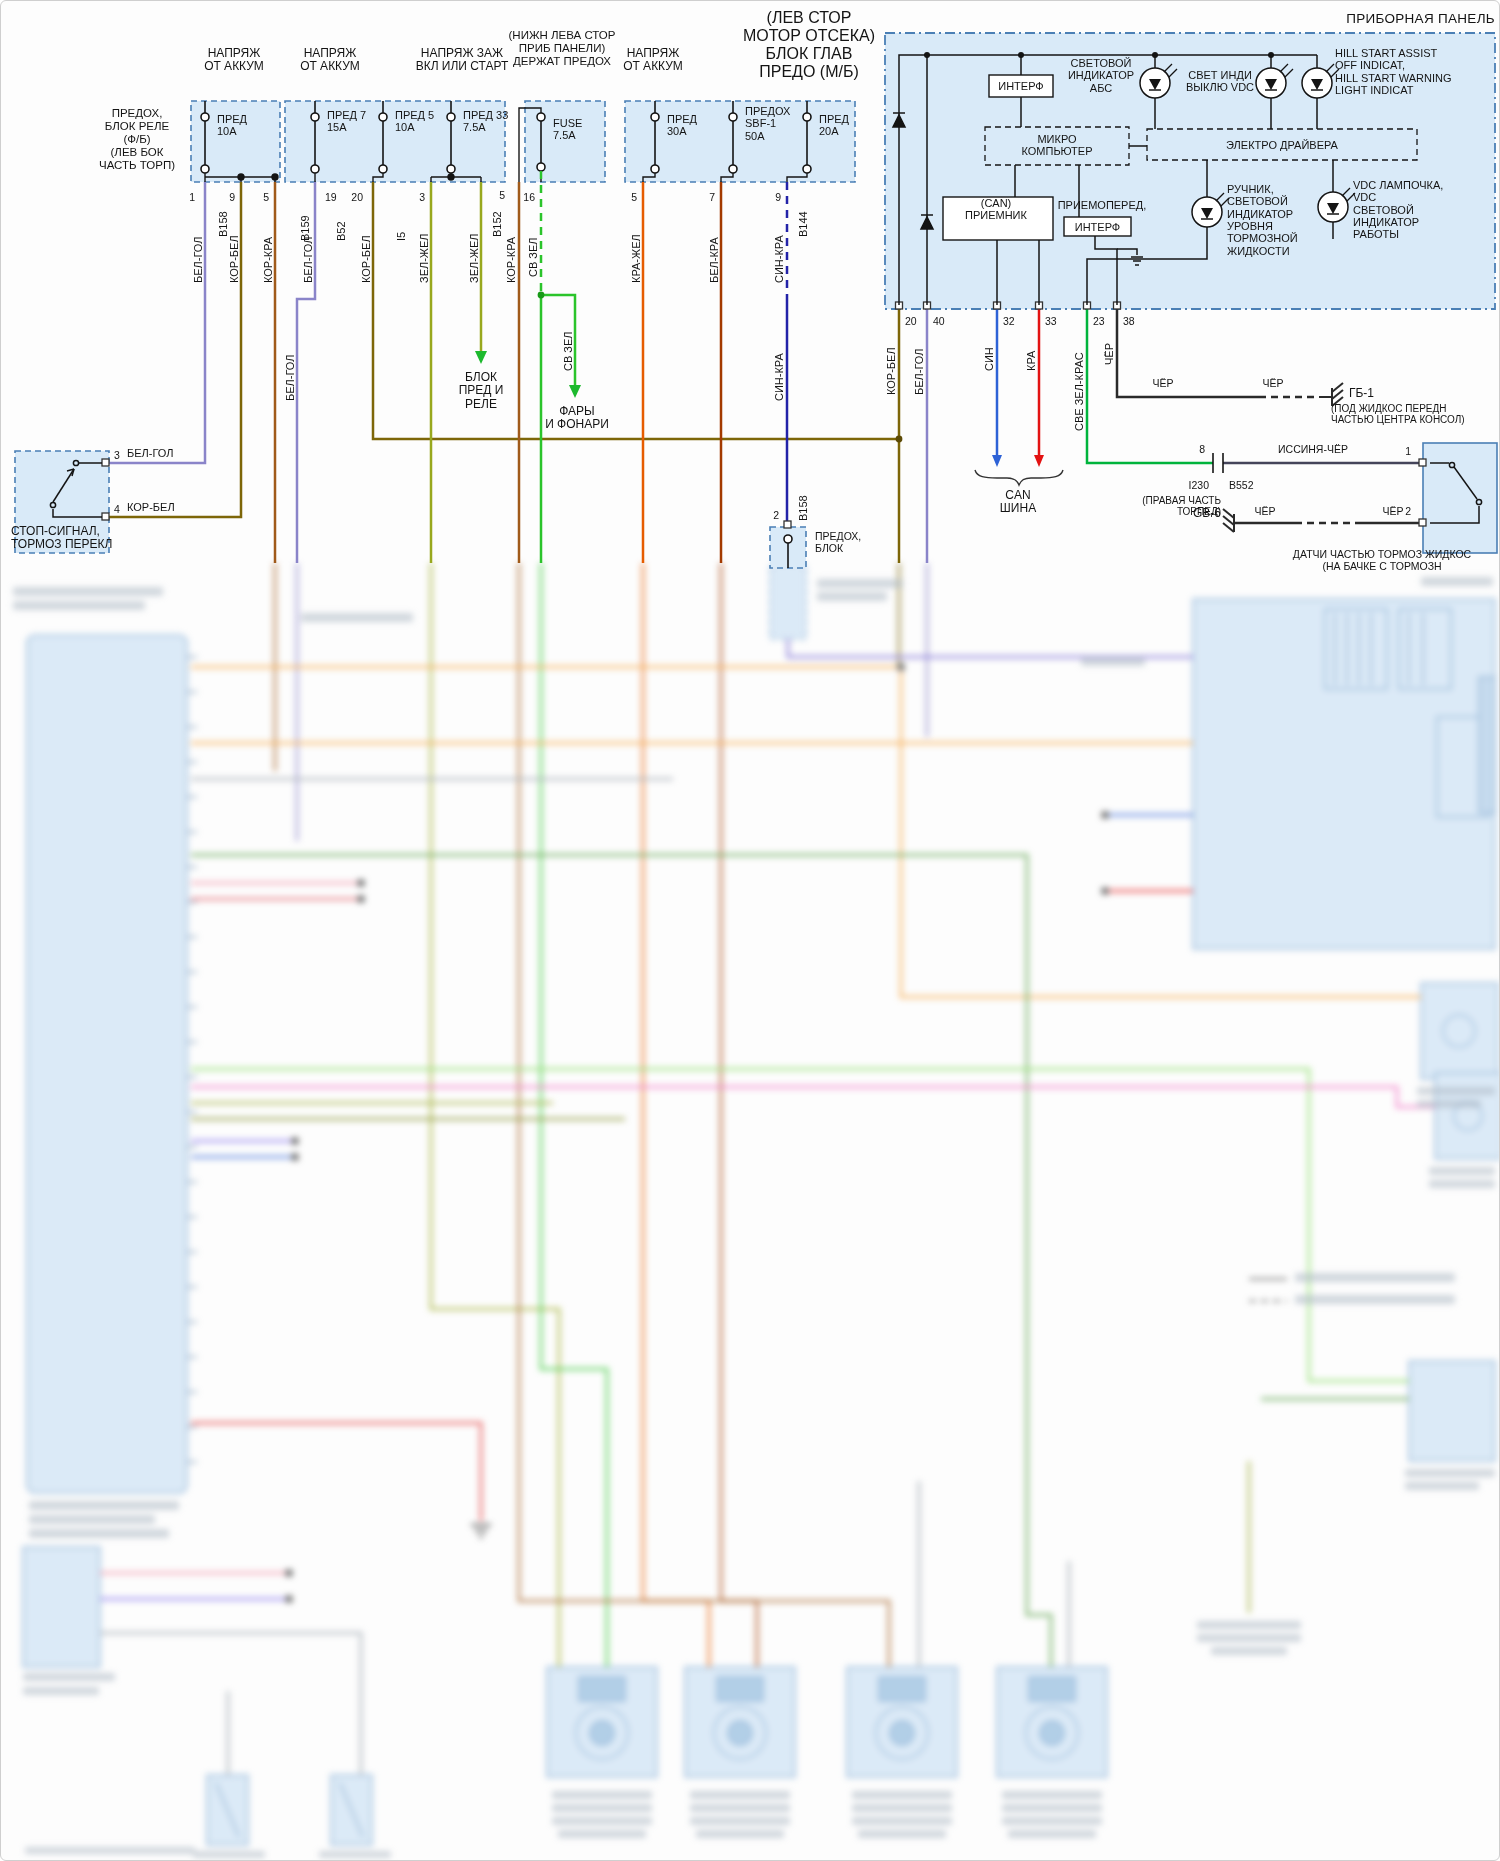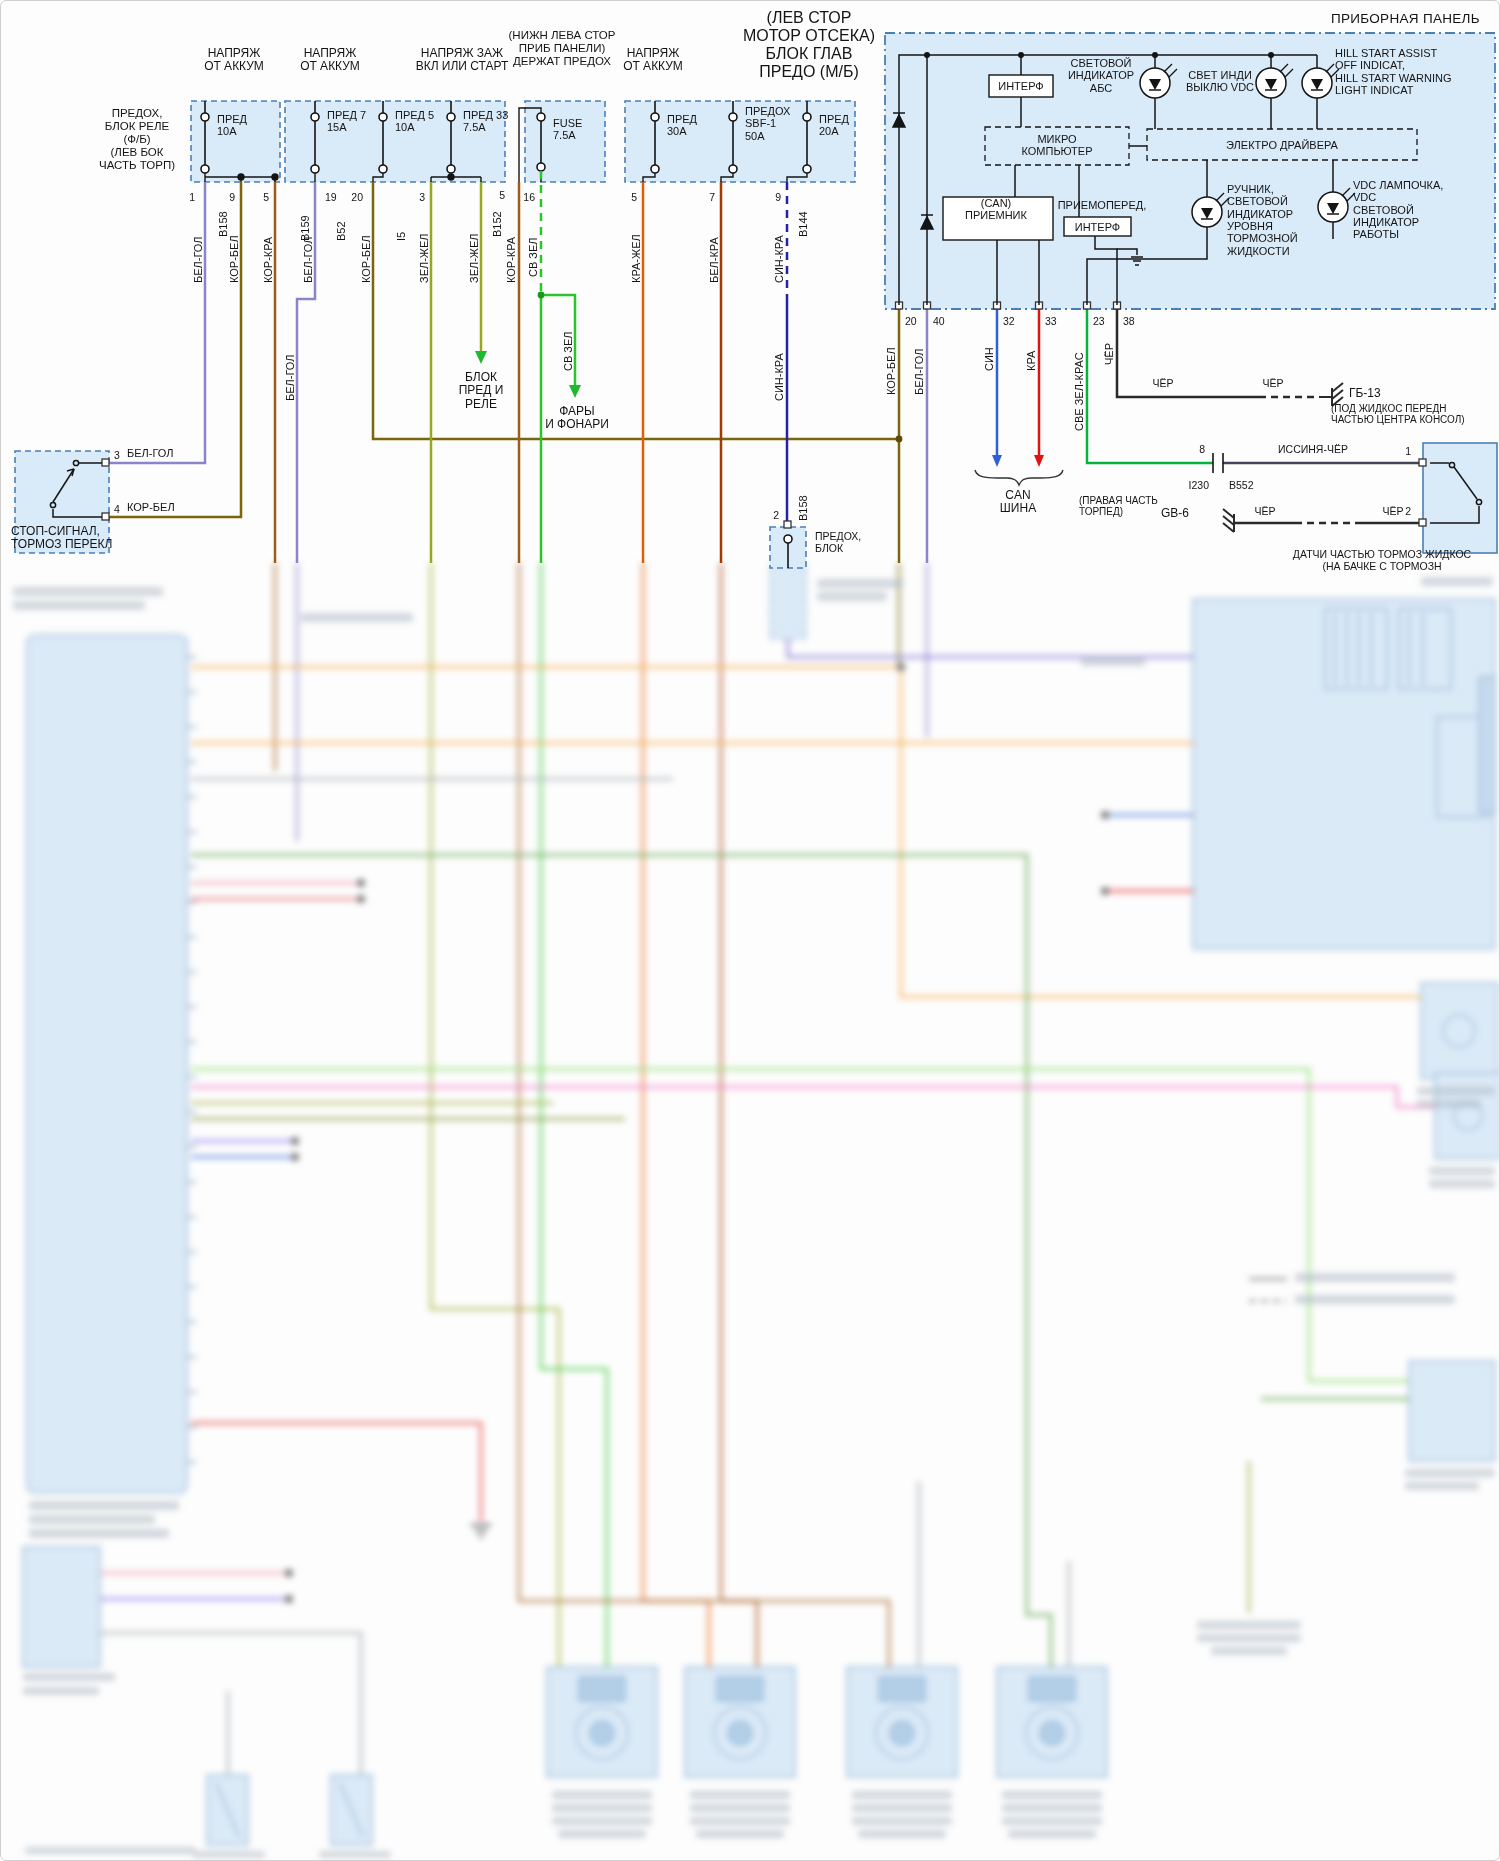--- a/index.html
+++ b/index.html
@@ -1,21 +1,21 @@
 <!DOCTYPE html>
 <html><head>
 <meta charset="utf-8">
 <style>
   html,body{margin:0;padding:0;background:#ffffff;}
   #page{position:relative;width:1500px;height:1861px;background:#fdfdfd;overflow:hidden;
         font-family:"Liberation Sans",sans-serif;border:1px solid #cfcfcf;border-radius:6px;box-sizing:border-box;}
   .layer{position:absolute;left:0;top:0;width:1500px;height:1861px;}
   .blurwrap{filter:blur(3.2px) opacity(0.8);}
   .lbl{position:absolute;font-size:12px;line-height:1.12;color:#141414;white-space:pre-line;}
-  .c{text-align:center}.r{text-align:left}
+  .c{text-align:center}.r{text-align:right}
   .sm{font-size:11px}
   .title{font-size:13.5px;letter-spacing:.3px;}
   svg text{font-family:"Liberation Sans",sans-serif;fill:#141414;}
   .vt{font-size:11px;}
   .pt{font-size:10.5px;}
 </style>
 </head>
 <body>
 
 <div id="page">
@@ -587,21 +587,21 @@
 ИНДИКАТОР
 РАБОТЫ</div>
 
   <div class="lbl c" style="left:446px;top:370px;width:68px">БЛОК
 ПРЕД И
 РЕЛЕ</div>
   <div class="lbl c" style="left:534px;top:404px;width:84px">ФАРЫ
 И ФОНАРИ</div>
   <div class="lbl c" style="left:984px;top:488px;width:66px">CAN
 ШИНА</div>
-  <div class="lbl" style="left:1348px;top:386px;width:64px">ГБ-13</div>
+  <div class="lbl" style="left:1348px;top:386px;width:64px">ГБ-1</div>
   <div class="lbl" style="left:1330px;top:402px;width:168px;font-size:10px">(ПОД ЖИДКОС ПЕРЕДН
 ЧАСТЬЮ ЦЕНТРА КОНСОЛ)</div>
   <div class="lbl r" style="left:1160px;top:506px;width:60px">GB-6</div>
   <div class="lbl r" style="left:1078px;top:494px;width:142px;font-size:10px">(ПРАВАЯ ЧАСТЬ
 ТОРПЕД)</div>
   <div class="lbl c" style="left:1262px;top:548px;width:238px;font-size:10.5px">ДАТЧИ ЧАСТЬЮ ТОРМОЗ ЖИДКОС
 (НА БАЧКЕ С ТОРМОЗН</div>
   <div class="lbl" style="left:10px;top:524px;width:140px">СТОП-СИГНАЛ,
 ТОРМОЗ ПЕРЕКЛ</div>
   <div class="lbl" style="left:814px;top:530px;width:72px;font-size:10.5px">ПРЕДОХ,

